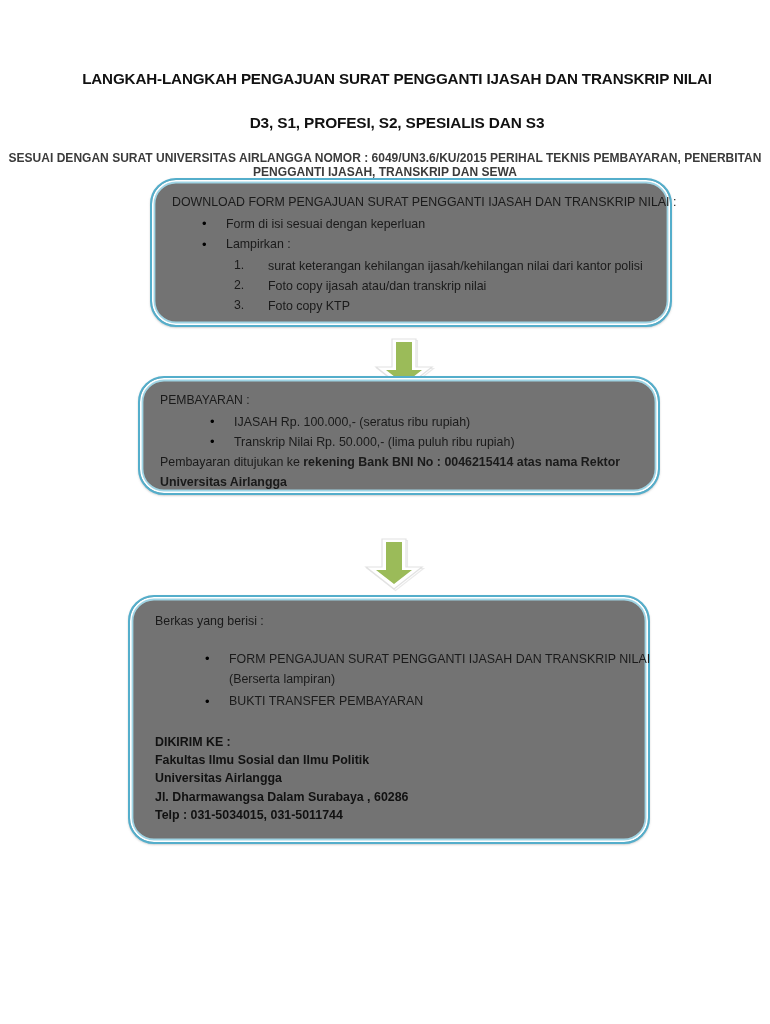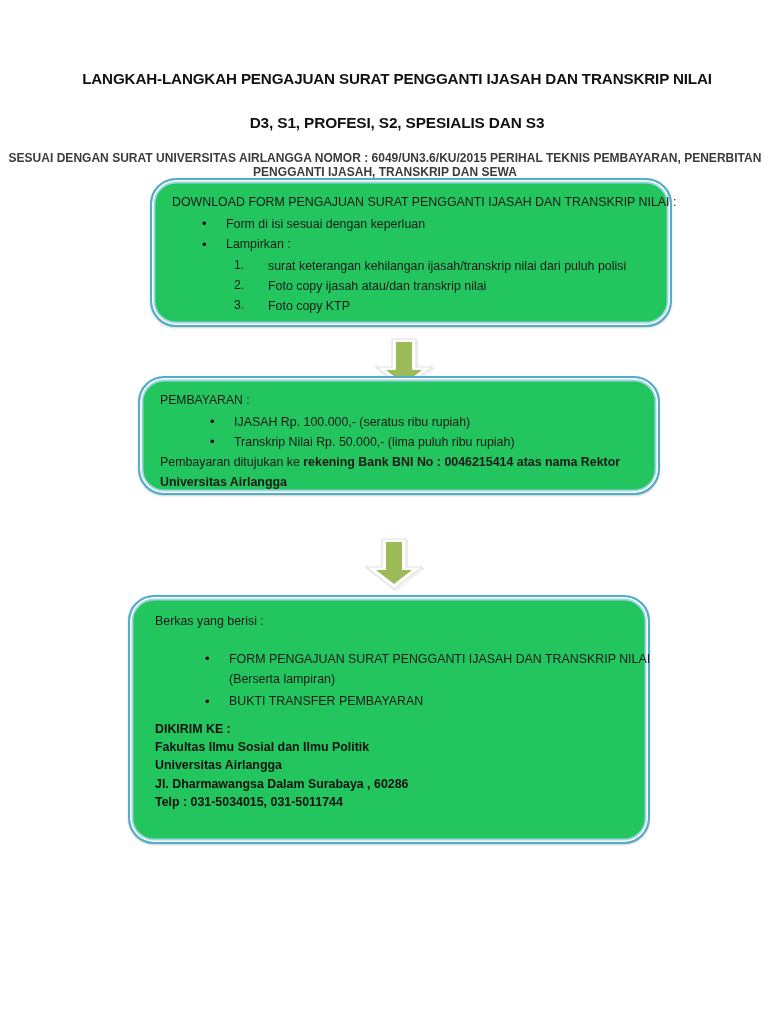--- a/index.html
+++ b/index.html
@@ -39,21 +39,21 @@
     font-weight: bold;
     letter-spacing: 0.02px;
     color: #3b3b3b;
     top: 151px;
   }
 
   
   .flow-box {
     position: absolute;
     box-sizing: border-box;
-    background: #22c55e;
+    background: #737373;
     border-radius: 26px;
     border: 2.2px solid #54AECB;
     box-shadow:
       inset 0 0 0 1.6px #ffffff,
       inset 0 0 0 3.4px #9FD4E4,
       0 1px 2px rgba(120,120,120,0.35);
   }
 
   #box-download { left: 150px; top: 178px;  width: 522px; height: 149px; }
   #box-payment  { left: 138px; top: 376px;  width: 522px; height: 119px; }
@@ -120,21 +120,21 @@
 
   .wrap-line {
     font-size: 12.4px;
     line-height: 1.62;
     color: #1a1a1a;
     white-space: nowrap;
   }
   .bold { font-weight: bold; }
 
   .addr-block {
-    margin-top: 9px;
+    margin-top: 22px;
     font-size: 12.4px;
     font-weight: bold;
     line-height: 1.46;
     color: #111111;
     white-space: nowrap;
   }
 
   .subitem {
     font-size: 12.4px;
     line-height: 1.62;
@@ -165,21 +165,21 @@
 <div class="flow-box" id="box-download">
   <div class="box-inner">
     <div class="lead-line">DOWNLOAD FORM PENGAJUAN SURAT PENGGANTI IJASAH DAN TRANSKRIP NILAI :</div>
 
     <ul class="bullets">
       <li>Form di isi sesuai dengan keperluan</li>
       <li>Lampirkan  :</li>
     </ul>
 
     <ol class="numbers">
-      <li>surat keterangan kehilangan ijasah/transkrip nilai dari puluh polisi</li>
+      <li>surat keterangan kehilangan ijasah/kehilangan nilai dari kantor polisi</li>
       <li>Foto copy ijasah atau/dan transkrip nilai</li>
       <li>Foto copy KTP</li>
     </ol>
   </div>
 </div>
 
 <div class="arrow-wrap" id="arrow-1">
   <svg viewBox="0 0 64 56" xmlns="http://www.w3.org/2000/svg">
     <g>
       <path d="M20 2 L44 2 L44 30 L60 30 L32 52 L4 30 L20 30 Z" fill="#ffffff" stroke="#d9d9d9" stroke-width="1.2" transform="translate(1.5,1.5)" opacity="0.55"></path>

